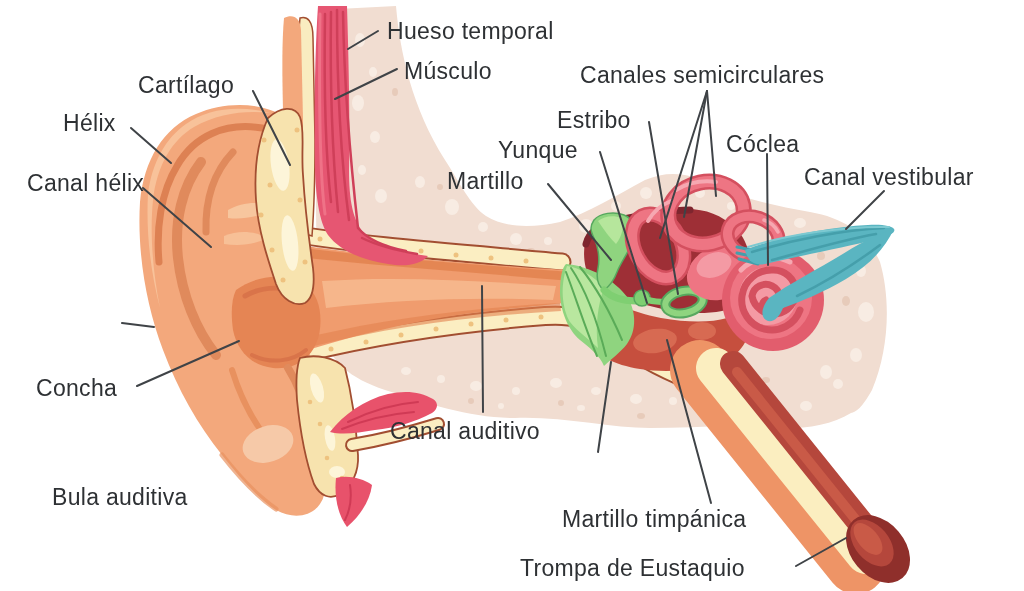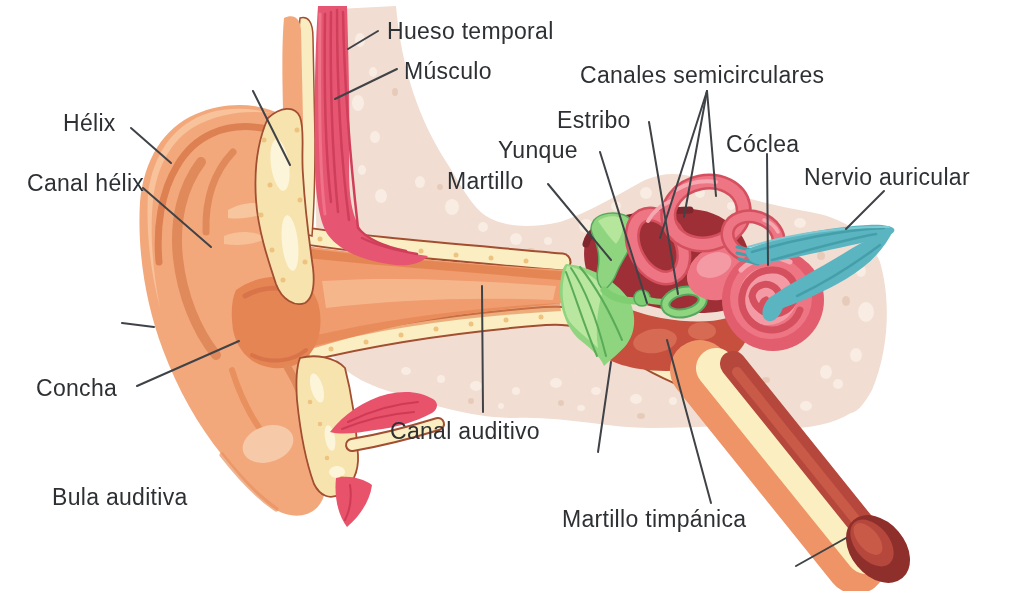--- a/index.html
+++ b/index.html
@@ -321,25 +321,27 @@
     <line x1="137" y1="386" x2="239" y2="341"></line>
     <line x1="483" y1="412" x2="482" y2="286"></line>
     <line x1="598" y1="452" x2="611" y2="362"></line>
     <line x1="711" y1="503" x2="667" y2="340"></line>
     <line x1="796" y1="566" x2="846" y2="538"></line>
   </g>
 </svg>
 
   <div class="lbl" style="left:404px;top:57px">Músculo</div>
   <div class="lbl" style="left:387px;top:17px">Hueso temporal</div>
+  <div class="lbl" style="left:138px;top:71px">Cartílago</div>
   <div class="lbl" style="left:63px;top:109px">Hélix</div>
   <div class="lbl" style="left:27px;top:169px">Canal hélix</div>
   <div class="lbl" style="left:580px;top:61px">Canales semicirculares</div>
   <div class="lbl" style="left:557px;top:106px">Estribo</div>
   <div class="lbl" style="left:498px;top:136px">Yunque</div>
   <div class="lbl" style="left:447px;top:167px">Martillo</div>
   <div class="lbl" style="left:726px;top:130px">Cóclea</div>
-  <div class="lbl" style="left:804px;top:163px">Nervio auricular</div>
+  <div class="lbl" style="left:804px;top:163px">Canal vestibular</div>
   <div class="lbl" style="left:36px;top:374px">Concha</div>
   <div class="lbl" style="left:390px;top:417px">Canal auditivo</div>
   <div class="lbl" style="left:52px;top:483px">Bula auditiva</div>
   <div class="lbl" style="left:562px;top:505px">Martillo timpánica</div>
+  <div class="lbl" style="left:520px;top:554px">Trompa de Eustaquio</div>
 </div>
 
 </body></html>

